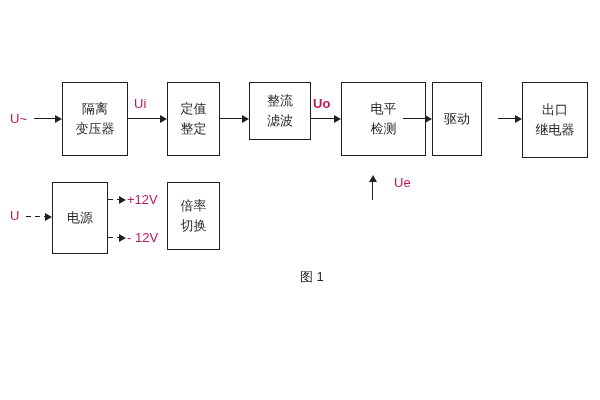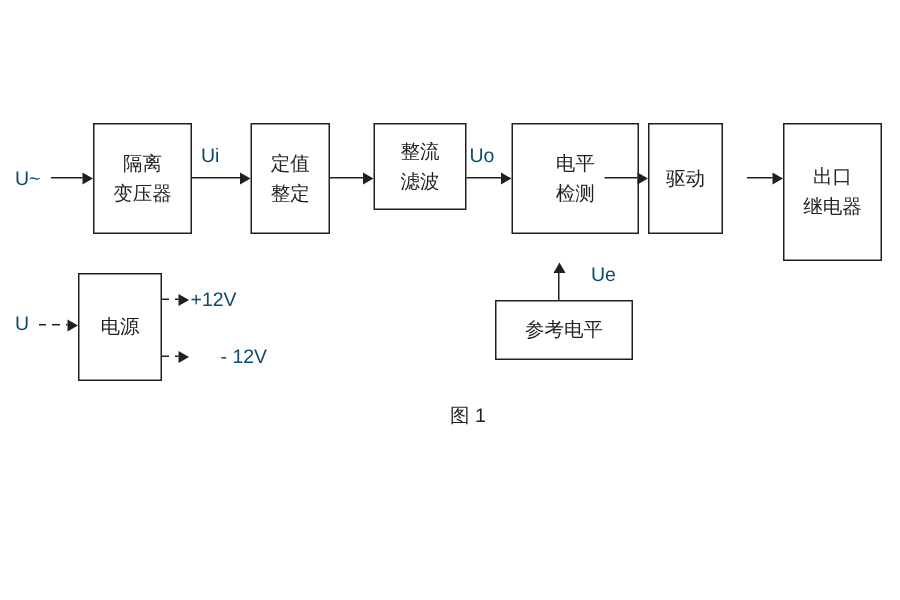--- a/index.html
+++ b/index.html
@@ -30,21 +30,21 @@
     color: #231f20;
     font-size: 13px;
     line-height: 20px;
   }
   .box .line {
     display: block;
     white-space: nowrap;
   }
   .lbl {
     position: absolute;
-    color: #0c4a6e;
+    color: #be185d;
     font-size: 13px;
     white-space: nowrap;
     line-height: 14px;
   }
   .hline {
     position: absolute;
     height: 1px;
     background: #231f20;
   }
   .vline {
@@ -102,66 +102,67 @@
 
   <div class="box" style="left:341px; top:82px; width:85px; height:74px;">
     <span class="line">电平</span>
     <span class="line">检测</span>
   </div>
 
   <div class="box" style="left:432px; top:82px; width:50px; height:74px;">
     <span class="line">驱动</span>
   </div>
 
-  <div class="box" style="left:522px; top:82px; width:66px; height:92px;align-items:center;">
+  <div class="box" style="left:522px; top:82px; width:66px; height:76px;align-items:center;">
     <span class="line">出口</span>
     <span class="line">继电器</span>
   </div>
 
   <div class="box" style="left:52px; top:182px; width:56px; height:72px;">
     <span class="line">电源</span>
   </div>
 
+  <div class="box" style="left:167px; top:182px; width:53px; height:68px;">
+    <span class="line">倍率</span>
+    <span class="line">切换</span>
+  </div>
 
-  <div class="box" style="left:330px; top:200px; width:92px; height:40px;">
-    <span class="line">参考电平</span>
-  </div>
 
   <div class="lbl" style="left:10px; top:112px;">U~</div>
   <div class="hline" style="left:34px; top:118px; width:21px;"></div>
   <div class="arrow-r" style="left:55px; top:115px;"></div>
 
   <div class="hline" style="left:128px; top:118px; width:32px;"></div>
   <div class="arrow-r" style="left:160px; top:115px;"></div>
   <div class="lbl" style="left:134px; top:97px;">Ui</div>
 
   <div class="hline" style="left:220px; top:118px; width:22px;"></div>
   <div class="arrow-r" style="left:242px; top:115px;"></div>
 
   <div class="hline" style="left:311px; top:118px; width:23px;"></div>
   <div class="arrow-r" style="left:334px; top:115px;"></div>
-  <div class="lbl" style="left:313px; top:97px;">Uo</div>
+  <div class="lbl" style="left:313px; top:97px;font-weight:bold;">Uo</div>
 
   <div class="hline" style="left:403px; top:118px; width:22px;"></div>
   <div class="arrow-r" style="left:425px; top:115px;"></div>
 
   <div class="hline" style="left:498px; top:118px; width:17px;"></div>
   <div class="arrow-r" style="left:515px; top:115px;"></div>
 
   <div class="lbl" style="left:10px; top:209px;">U</div>
   <div class="dash" style="left:26px; top:216px; width:19px;"></div>
   <div class="arrow-r" style="left:45px; top:213px;"></div>
 
   <div class="dash" style="left:108px; top:199px; width:11px;"></div>
   <div class="arrow-r" style="left:119px; top:196px;"></div>
   <div class="lbl" style="left:127px; top:193px;text-align:center;">+12V</div>
 
   <div class="dash" style="left:108px; top:237px; width:11px;"></div>
   <div class="arrow-r" style="left:119px; top:234px;"></div>
-  <div class="lbl" style="left:127px; top:231px;margin-left:20px;">- 12V</div>
+  <div class="lbl" style="left:127px; top:231px;">- 12V</div>
 
   <div class="vline" style="left:372px; top:182px; height:18px;"></div>
   <div class="arrow-u" style="left:369px; top:175px;"></div>
   <div class="lbl" style="left:394px; top:176px;">Ue</div>
 
   <div class="caption" style="left:300px; top:268px;">图 1</div>
 
 </div>
 
 </body></html>

